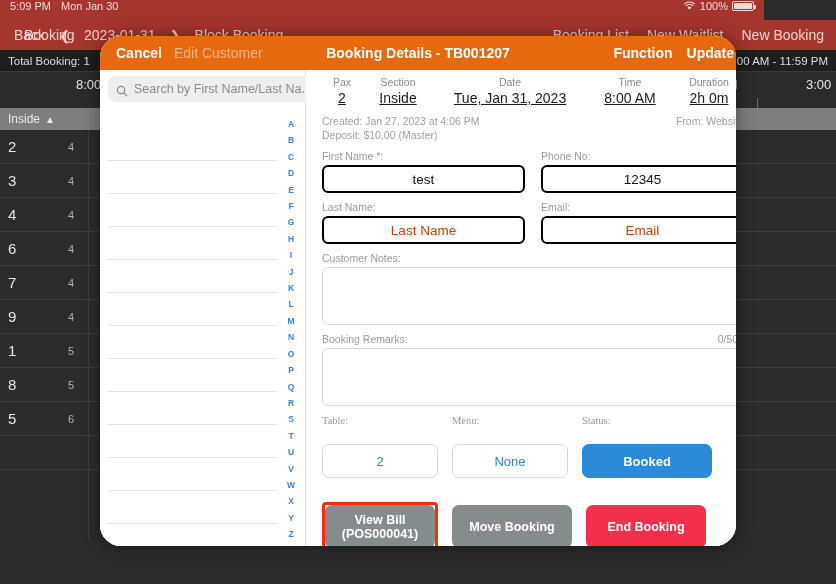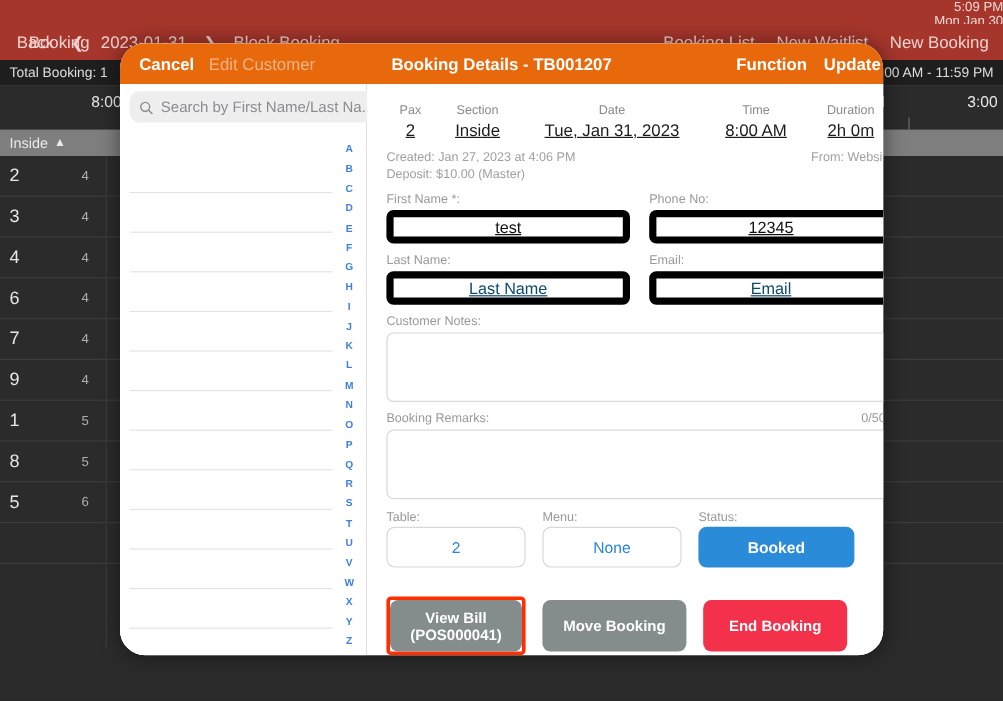--- a/index.html
+++ b/index.html
@@ -8,23 +8,23 @@
     font-family: "Liberation Sans", sans-serif;
     overflow: hidden;
     background: #1c1c1c;
   }
   #root { position: relative; width: 836px; height: 584px; }
 
   
   .bg-app { position:absolute; inset:0; background:#2b2b2b; }
 
   .status-bar {
-    position:absolute; top:0; left:0; width:836px; height:20px;
+    position:absolute; top:0; left:0; width:764px; height:20px;
     background:#A6362C; color:#f3dad6;
-    font-size:11px; display:flex; align-items:flex-end;flex-direction:column;
+    font-size:11px; display:flex; align-items:flex-start;
   }
   .sb-time { margin-left:10px; font-weight:400; }
   .sb-date { margin-left:10px; }
   .sb-right { margin-left:auto; display:flex; align-items:center; gap:4px; margin-right:10px;}
   .wifi-ico { display:inline-block; width:13px; height:10px; position:relative; }
   .wifi-ico svg { display:block; }
   .batt { display:inline-block; width:22px; height:10px; border:1px solid #f3dad6;
           border-radius:2px; position:relative; }
   .batt:before { content:""; position:absolute; left:1px; top:1px; bottom:1px; right:1px;
           background:#f3dad6; border-radius:1px; }
@@ -112,48 +112,48 @@
 
   .cust-list { position:absolute; top:38px; left:0; right:0; bottom:0; background:#fff; }
   .cust-sep { position:absolute; left:8px; right:28px; height:1px; background:#e4e4e4; }
   .alpha-index { position:absolute; right:6px; top:8px; width:16px;
                  display:flex; flex-direction:column; align-items:center; }
   .alpha-index span { font-size:8.5px; color:#3f7fe0; font-weight:700; line-height:16.4px; }
 
   
   .detail { flex:1; position:relative; padding:0 16px; background:#fff; }
 
-  .meta-row { display:flex; padding-top:16px; }
+  .meta-row { display:flex; padding-top:6px; }
   .meta-cell { text-align:center; }
   .meta-lbl { font-size:10.5px; color:#8a8a8a; }
   .meta-val { font-size:14px; color:#1b1b1b; text-decoration:underline; margin-top:2px; }
 
   .credits { margin-top:8px; position:relative; font-size:10.5px; color:#a0a0a0; line-height:14px; }
   .credits .from { position:absolute; right:0; top:0; }
 
   .fld-label { font-size:10.5px; color:#9a9a9a; margin-top:8px; margin-bottom:3px; }
   .fld-row { display:flex; gap:16px; }
   .fld-col { flex:1; }
   .input {
-    height:28px; border:6px solid #000000; border-radius:6px; background:#fff;
+    height:28px; border:2px solid #000000; border-radius:6px; background:#fff;
     display:flex; align-items:center; justify-content:center;
-    font-size:13.5px; color:#111;text-decoration:underline;
-  }
-  .input.ph { color:#0c4a6e; }
+    font-size:13.5px; color:#111;
+  }
+  .input.ph { color:#c2410c; }
 
   .remarks-lbl-row { display:flex; align-items:flex-start; margin-top:8px; margin-bottom:3px; }
   .remarks-lbl-row .l { font-size:10.5px; color:#9a9a9a; }
   .remarks-lbl-row .c { margin-left:auto; font-size:10.5px; color:#9a9a9a; }
   .textarea { border:1px solid #d8d8d8; border-radius:6px; background:#fff; }
   .ta-notes { height:58px; }
   .ta-remarks { height:58px; }
 
   .tms-row { display:flex; gap:14px; margin-top:9px; }
   .tms-col { display:flex; flex-direction:column; }
-  .tms-lbl { font-size:10.5px; color:#9a9a9a; margin-bottom:2px; }
+  .tms-lbl { font-size:10.5px; color:#9a9a9a; margin-bottom:18px;font-family:Liberation Serif, serif; }
   .pill {
     height:34px; border:1px solid #d8d8d8; border-radius:7px; background:#fff;
     display:flex; align-items:center; justify-content:center;
     font-size:13px; color:#2a85d6;
   }
   .pill.filled { background:#2a8bd8; border-color:#2a8bd8; color:#fff; font-weight:700; }
 
   .act-row { display:flex; gap:14px; margin-top:24px; }
   .btn {
     height:43px; border-radius:7px; display:flex; align-items:center;

